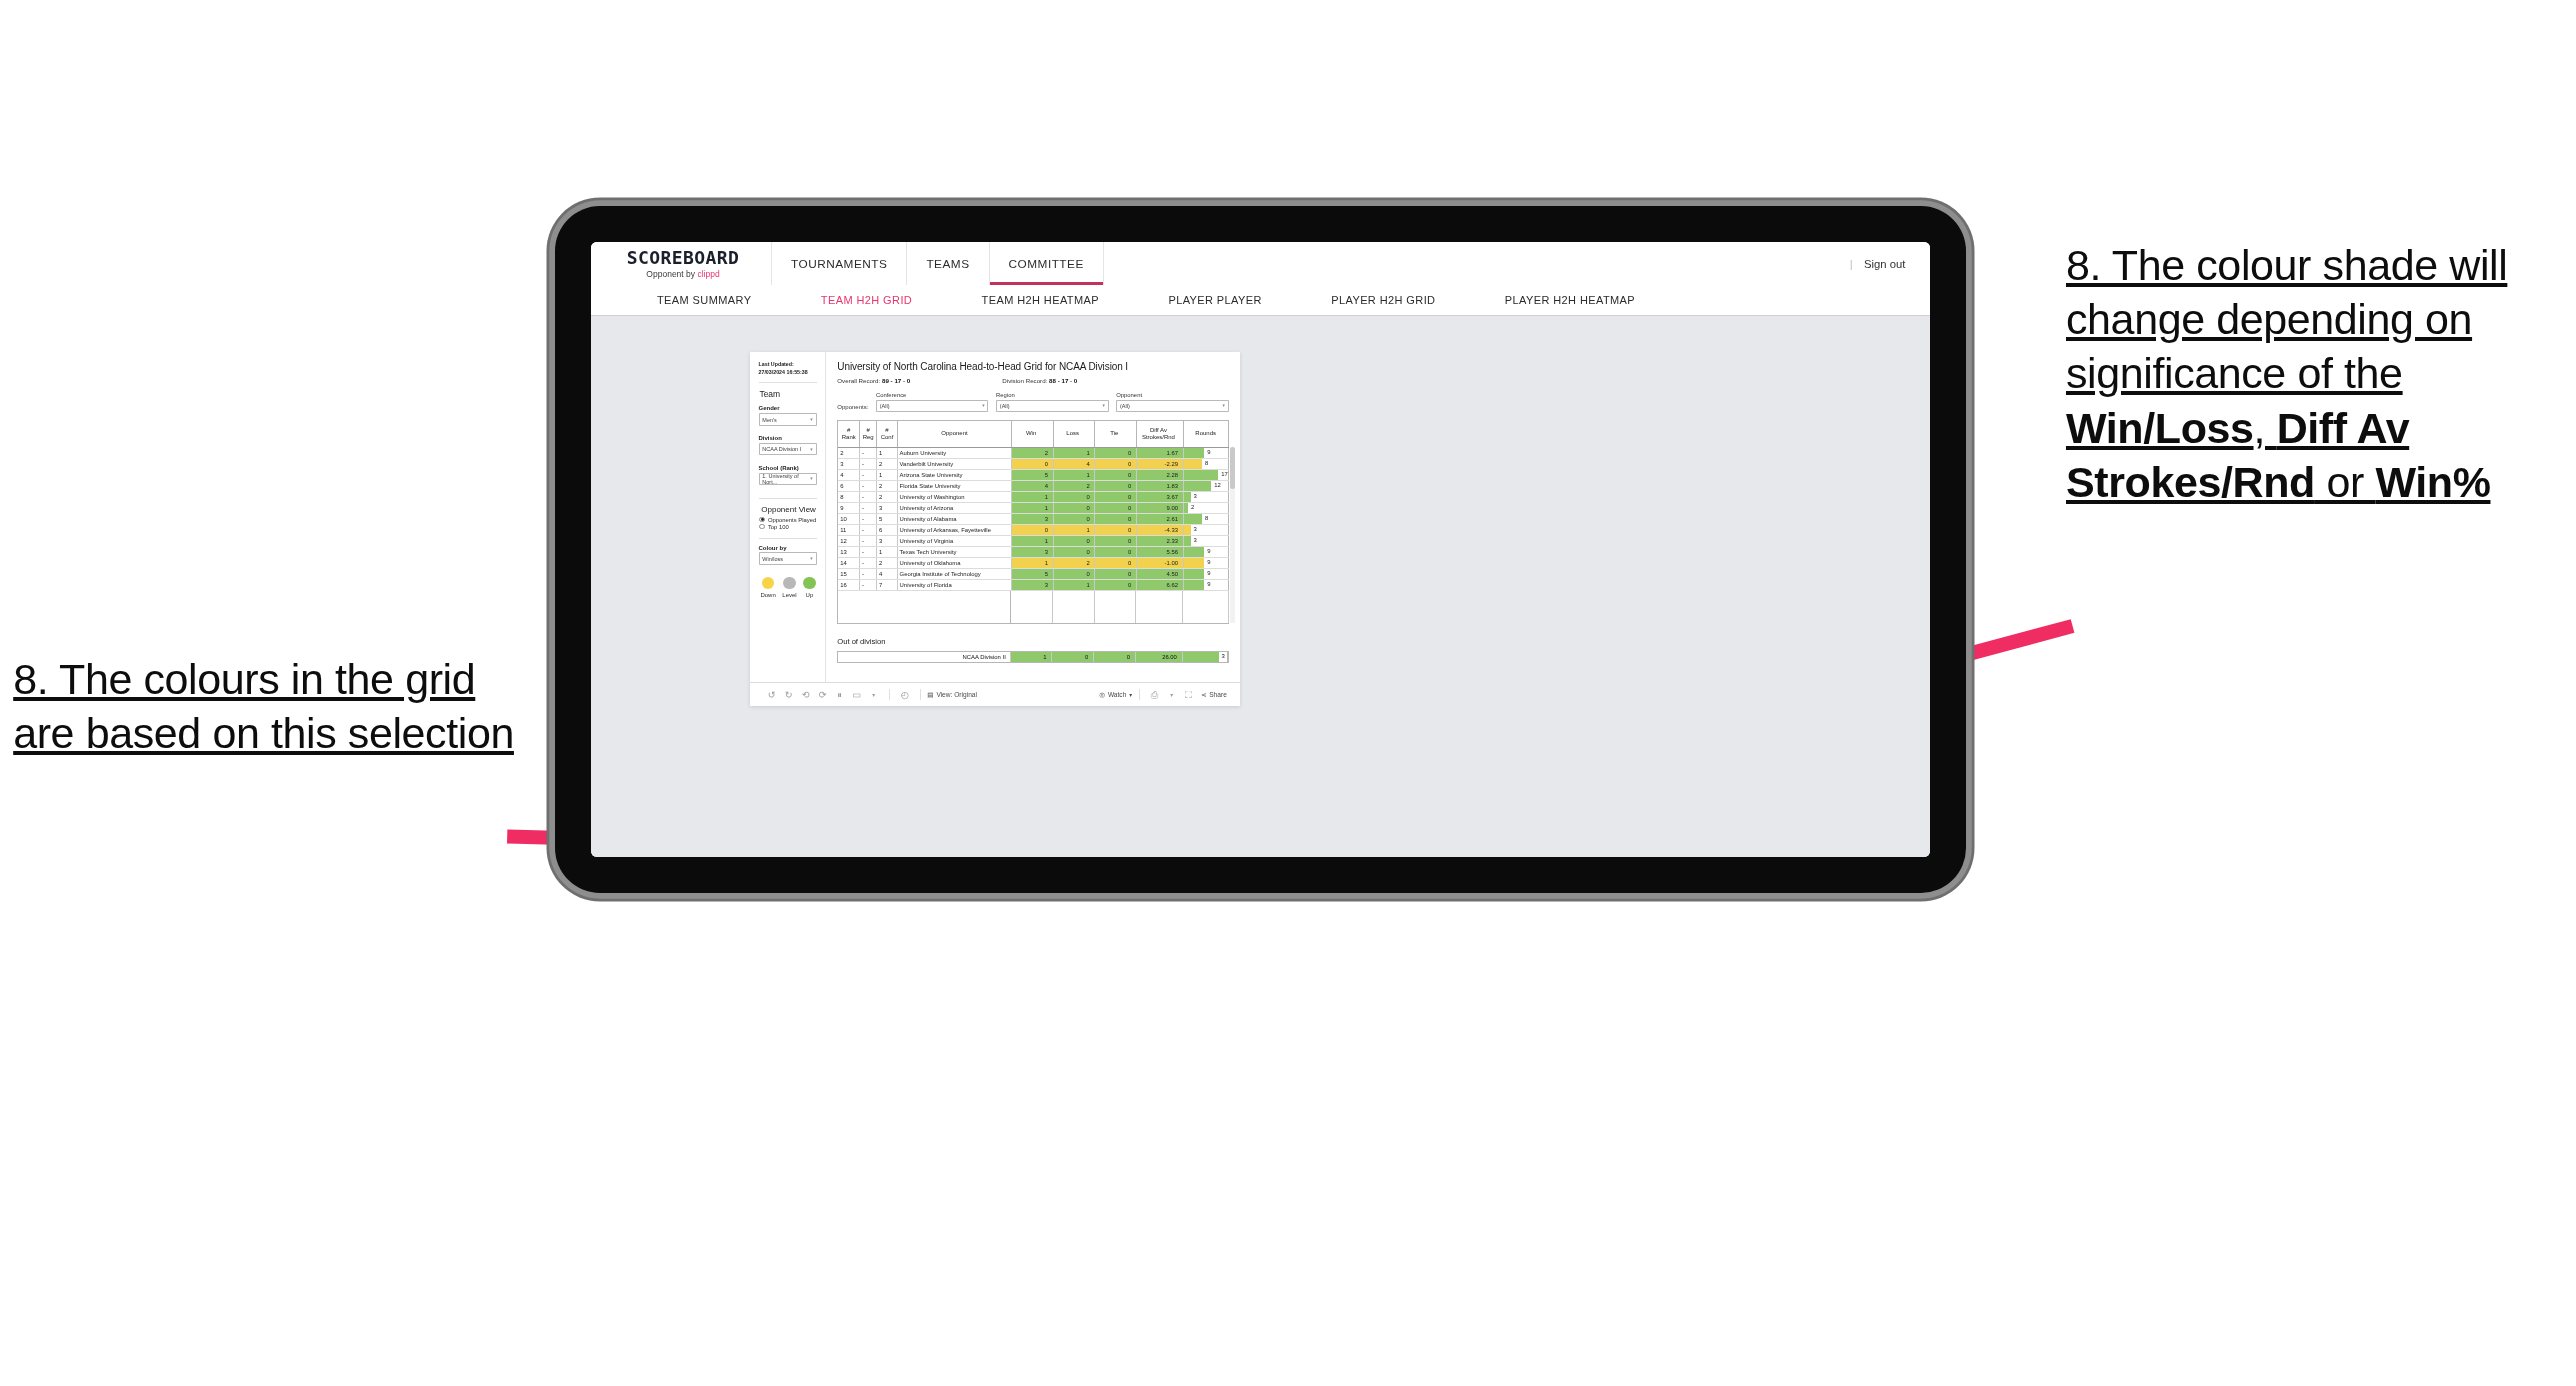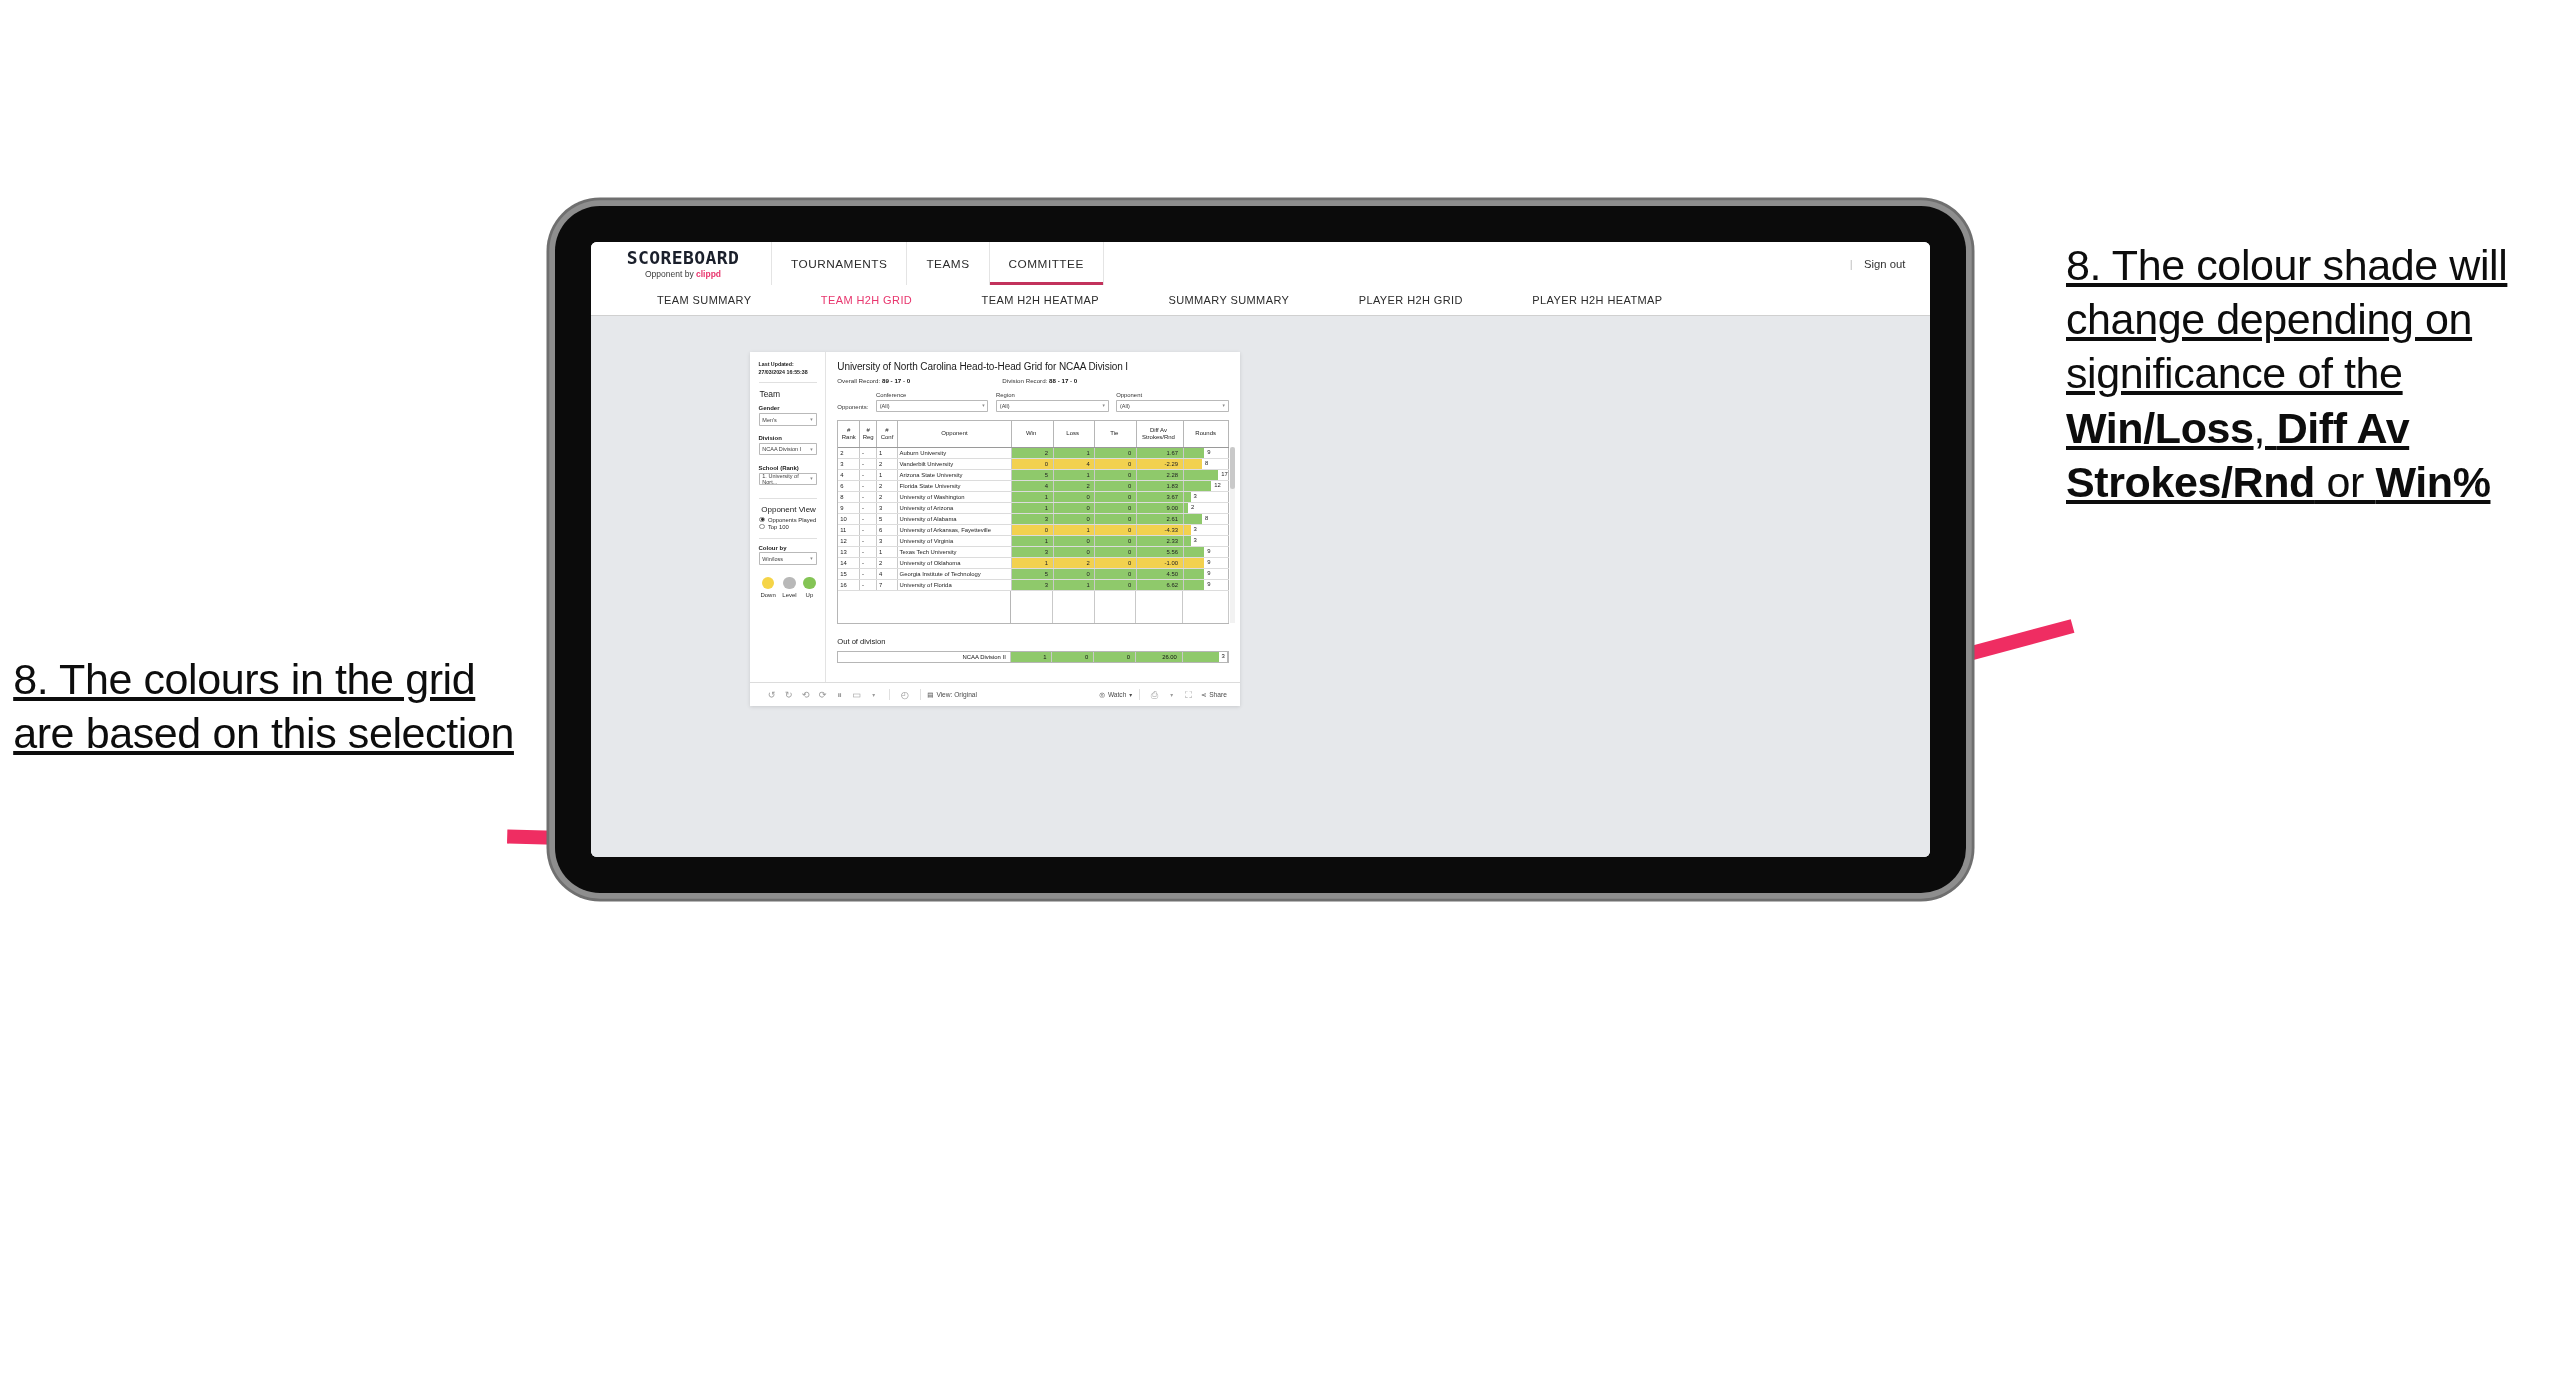--- a/index.html
+++ b/index.html
@@ -21,21 +21,21 @@
   .tab-screen{position:absolute;background:#e6e8eb;overflow:hidden;}
 
   
   .appbar{position:absolute;left:0;top:0;right:0;height:43px;background:#fff;
           display:flex;align-items:stretch;border-bottom:0.9px solid #d9d9d9;text-align:center;}
   .brand{display:flex;flex-direction:column;justify-content:center;
          padding:0 17px 0 21px;border-right:0.9px solid #e4e4e4;min-width:142px;}
   .brand-name{font-weight:bold;font-size:18px;letter-spacing:0.4px;color:#1a1f2b;
               font-family:"DejaVu Sans Mono",monospace;line-height:1;}
   .brand-sub{font-size:8.5px;color:#3b3b3b;margin-top:2.8px;line-height:1;}
-  .brand-sub .pink{color:#e8356d;font-weight:bold;}
+  .brand-sub .pink{color:#e8356d;font-weight:normal;}
   .navitem{display:flex;align-items:center;padding:0 19px;font-size:11.8px;
            color:#2b2b2b;letter-spacing:0.5px;border-right:0.9px solid #e4e4e4;
            cursor:pointer;position:relative;}
   .navitem.active::after{content:"";position:absolute;left:0;right:0;bottom:0;
            height:2.8px;background:#c2325c;}
   .navspacer{flex:1;}
   .signout{display:flex;align-items:center;gap:11.3px;padding:0 24.6px;font-size:11.3px;color:#333;}
   .signout .bar{color:#bdbdbd;}
 
   .subbar{position:absolute;left:0;right:0;top:43px;height:30px;background:#fff;
@@ -158,21 +158,21 @@
       <div class="signout">
         <span class="bar">|</span>
         <span>Sign out</span>
       </div>
     </div>
 
     <div class="subbar">
       <div class="subitem">TEAM SUMMARY</div>
       <div class="subitem active">TEAM H2H GRID</div>
       <div class="subitem">TEAM H2H HEATMAP</div>
-      <div class="subitem">SUMMARY SUMMARY</div>
+      <div class="subitem">PLAYER PLAYER</div>
       <div class="subitem">PLAYER H2H GRID</div>
       <div class="subitem">PLAYER H2H HEATMAP</div>
     </div>
 
     <div class="canvas">
       <div class="viz">
         <div class="viz-body">
 
           <div class="side">
             <div class="side-updated">Last Updated: 27/03/2024 16:55:38</div>

